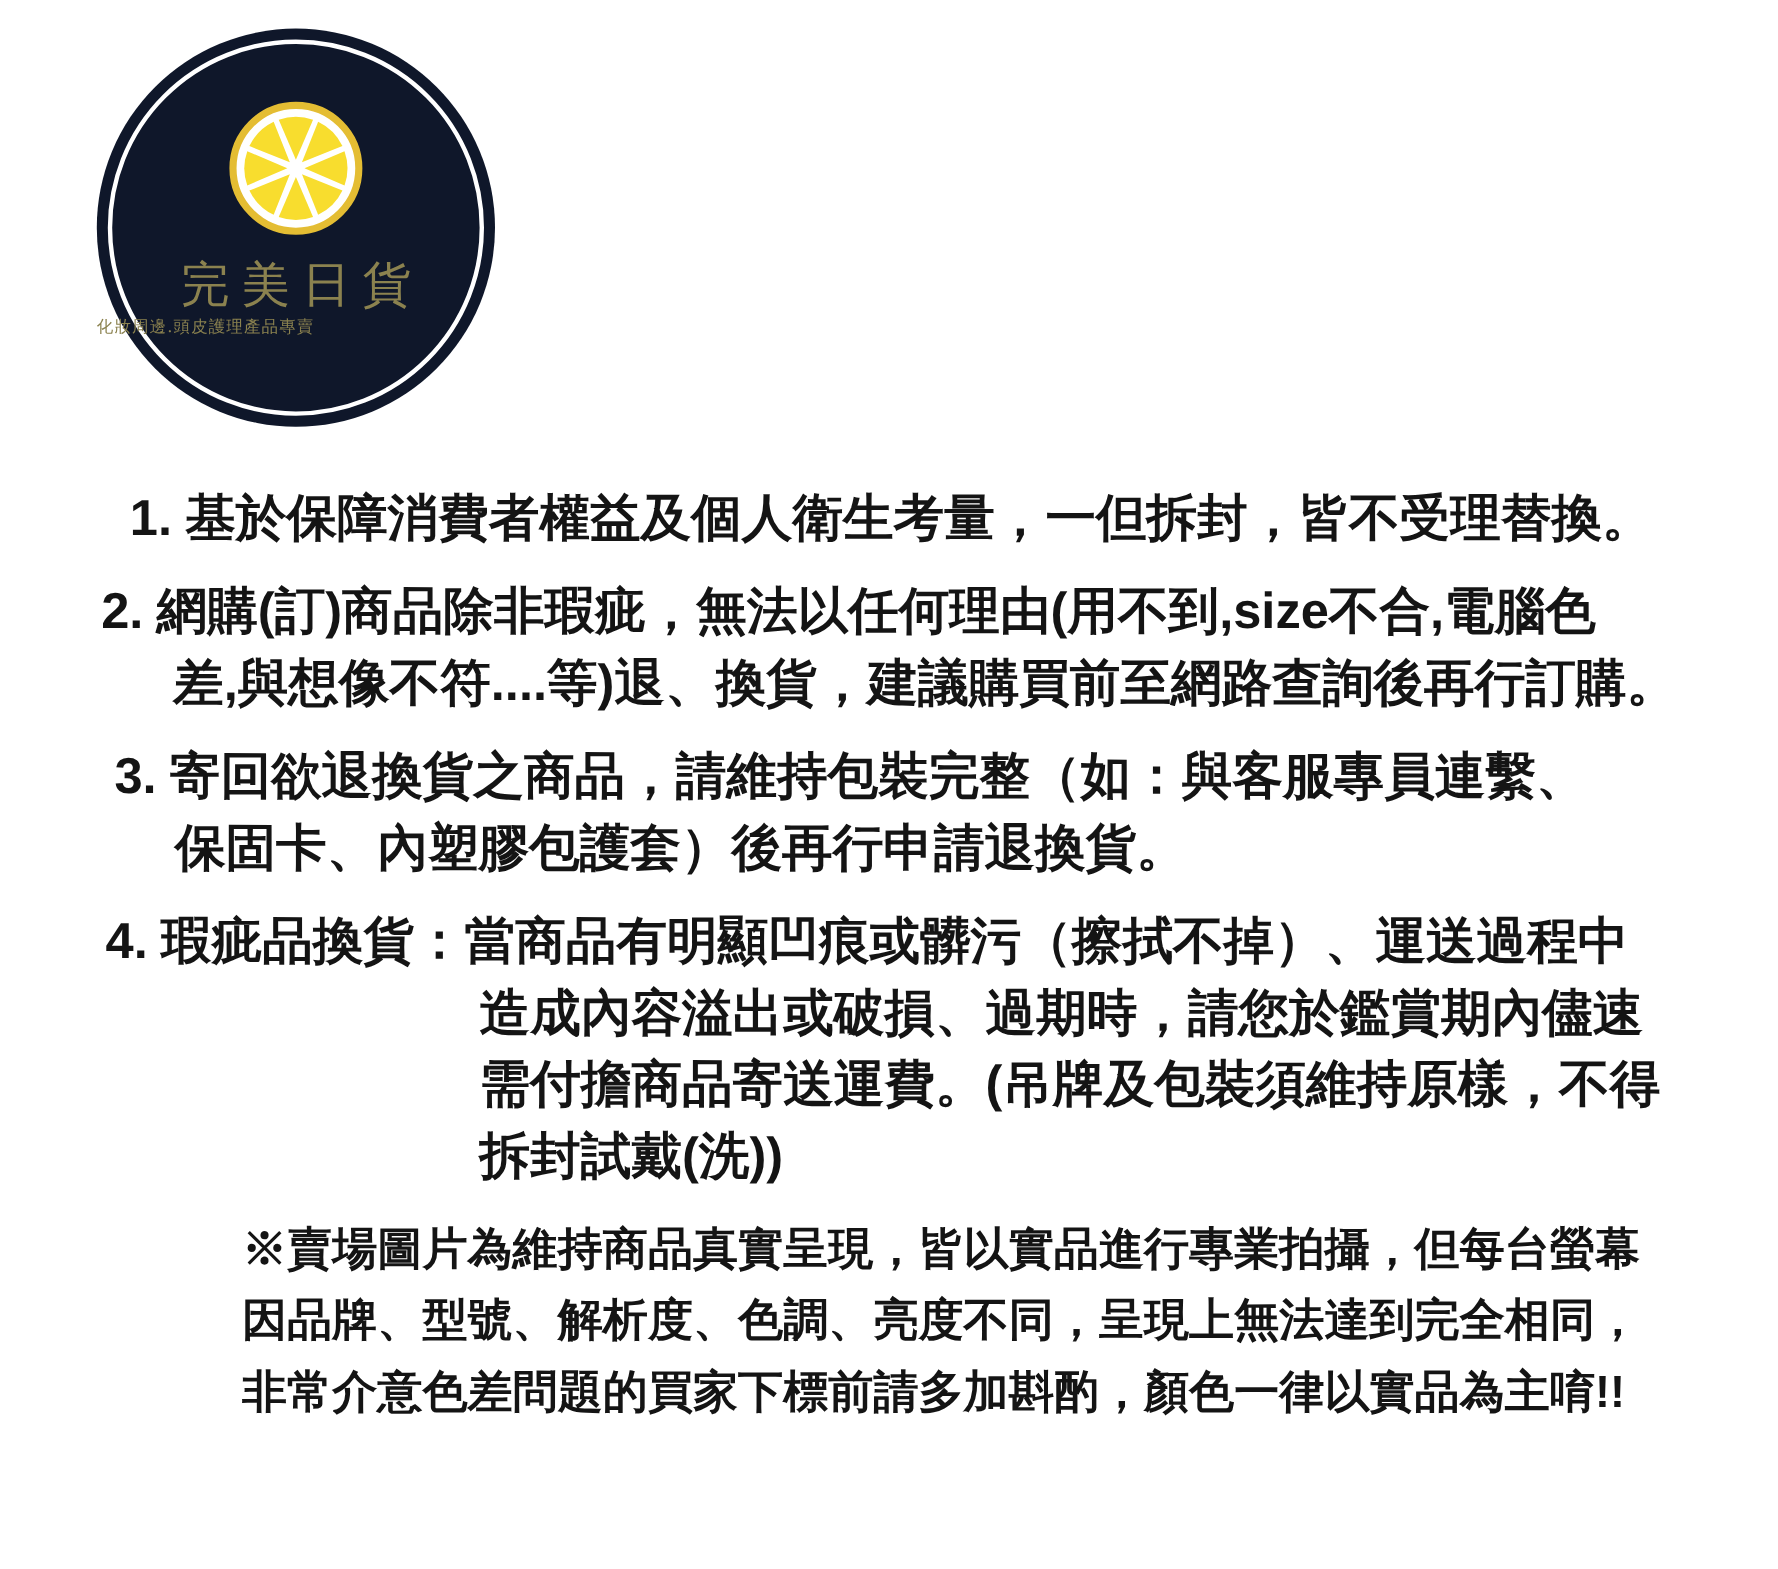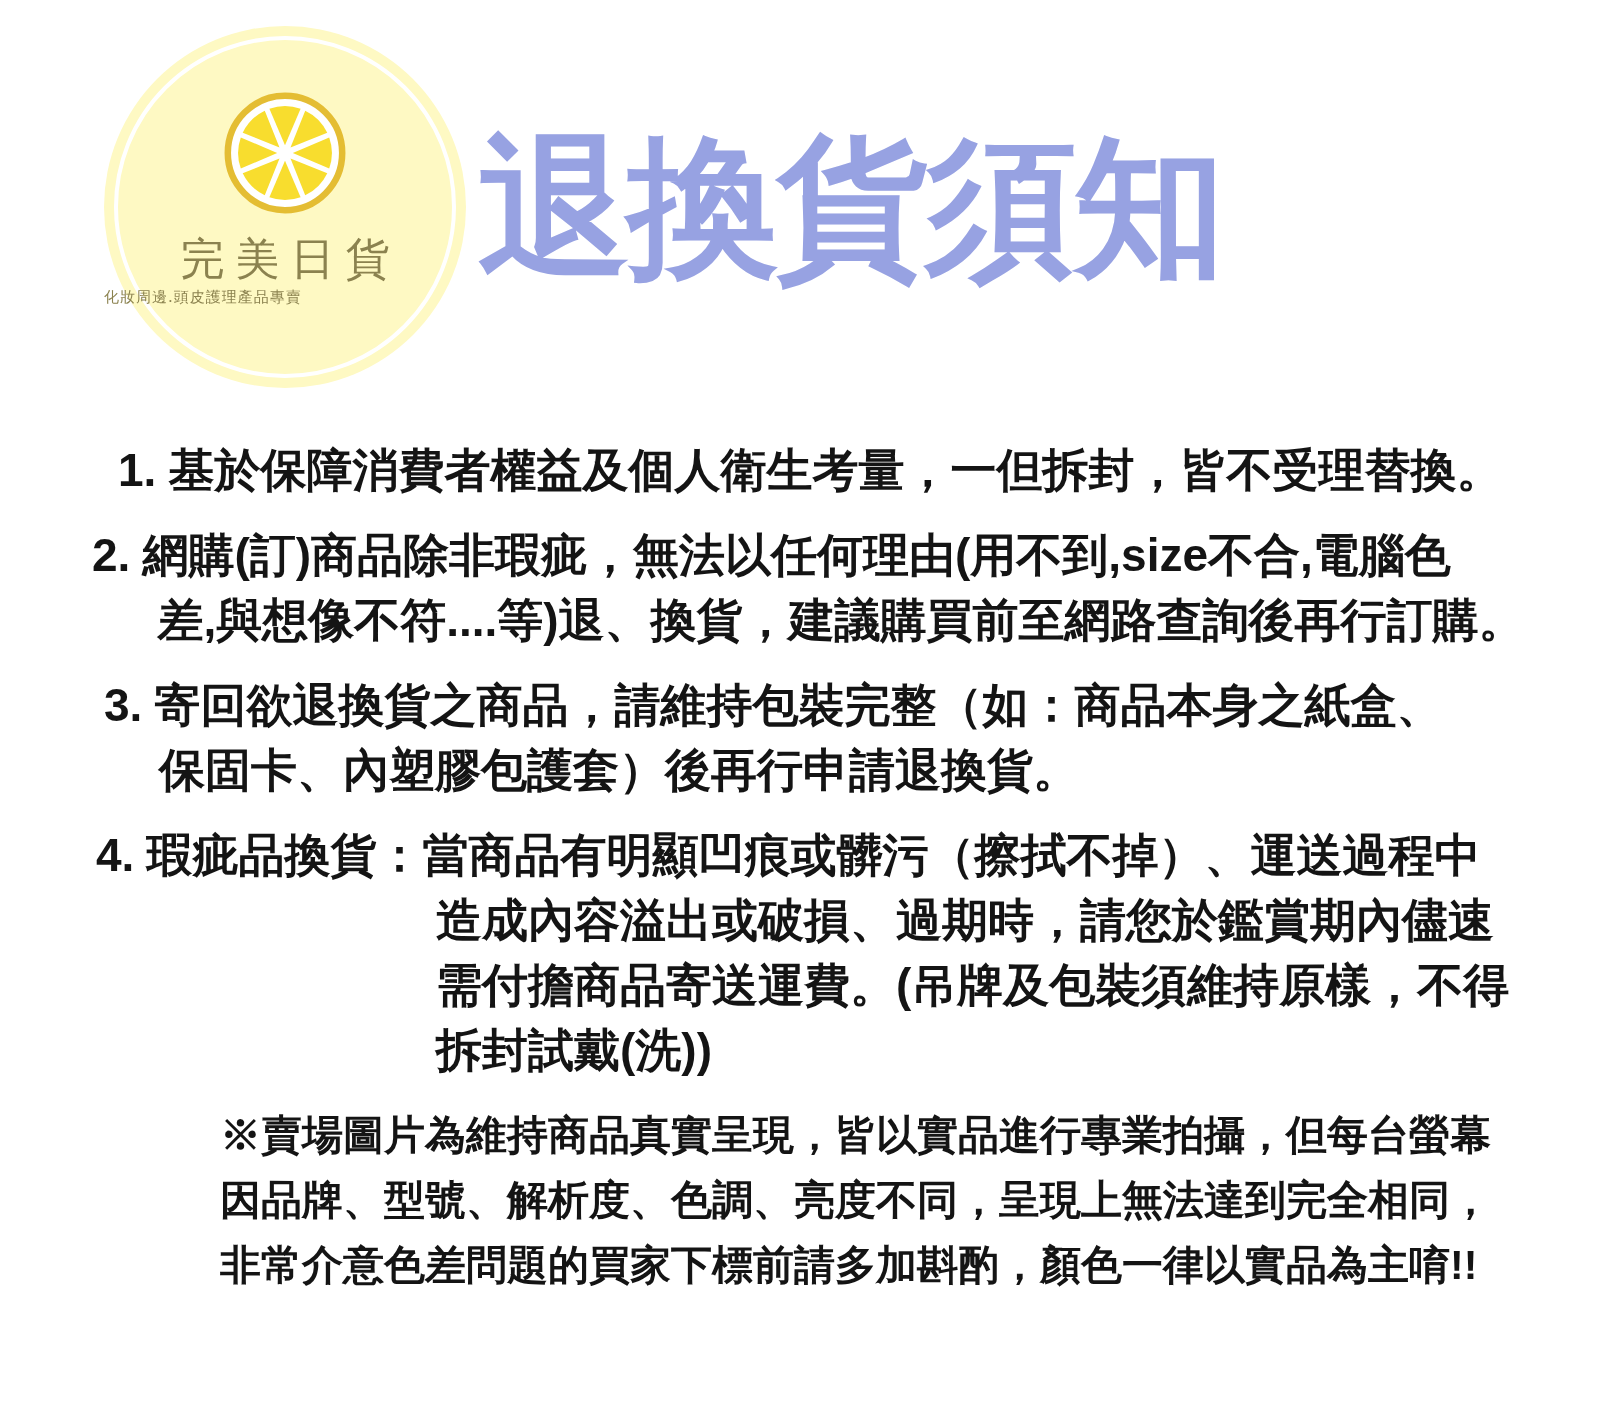--- a/index.html
+++ b/index.html
@@ -4,23 +4,23 @@
 <style>
   html,body { margin:0; padding:0; background:#ffffff; }
   .page {
     position:relative; width:1616px; height:1426px;
     background:#ffffff; overflow:hidden;
     font-family:"Liberation Sans", sans-serif;
   }
 
   
   .logo-circle {
-    position:absolute; left:104px; top:26px;
+    position:absolute; left:88px; top:26px;
     width:362px; height:362px; border-radius:50%;
-    background:#fef9c3;
+    background:#0f172a;
   }
   .logo-ring {
     position:absolute; inset:10px; border:4px solid #ffffff;
     border-radius:50%;
   }
   .lemon-wrap {
     position:absolute; left:50%; top:62px; transform:translateX(-50%);
     width:130px; height:130px;
   }
   .logo-name {
@@ -83,35 +83,34 @@
           <path d="M0,-6 L-12,-34 A36,36 0 0 1 12,-34 Z" transform="rotate(225)"></path>
           <path d="M0,-6 L-12,-34 A36,36 0 0 1 12,-34 Z" transform="rotate(270)"></path>
           <path d="M0,-6 L-12,-34 A36,36 0 0 1 12,-34 Z" transform="rotate(315)"></path>
         </g>
       </svg>
     </div>
     <div class="logo-name">完美日貨</div>
     <div class="logo-tagline">化妝周邊.頭皮護理產品專賣</div>
   </div>
 
-  <div class="main-title">退換貨須知</div>
 
   <div class="content">
 
     <div class="item item-1">
       <div class="line first"><span class="num">1.</span><span>基於保障消費者權益及個人衛生考量，一但拆封，皆不受理替換。</span></div>
     </div>
 
     <div class="item item-2">
       <div class="line first"><span class="num">2.</span><span>網購(訂)商品除非瑕疵，無法以任何理由(用不到,size不合,電腦色</span></div>
       <div class="line cont">差,與想像不符....等)退、換貨，建議購買前至網路查詢後再行訂購。</div>
     </div>
 
     <div class="item item-3">
-      <div class="line first"><span class="num">3.</span><span>寄回欲退換貨之商品，請維持包裝完整（如：商品本身之紙盒、</span></div>
+      <div class="line first"><span class="num">3.</span><span>寄回欲退換貨之商品，請維持包裝完整（如：與客服專員連繫、</span></div>
       <div class="line cont">保固卡、內塑膠包護套）後再行申請退換貨。</div>
     </div>
 
     <div class="item item-4">
       <div class="line first"><span class="num">4.</span><span>瑕疵品換貨：</span><span>當商品有明顯凹痕或髒污（擦拭不掉）、運送過程中</span></div>
       <div class="line cont">造成內容溢出或破損、過期時，請您於鑑賞期內儘速</div>
       <div class="line cont">需付擔商品寄送運費。(吊牌及包裝須維持原樣，不得</div>
       <div class="line cont">拆封試戴(洗))</div>
     </div>
 

